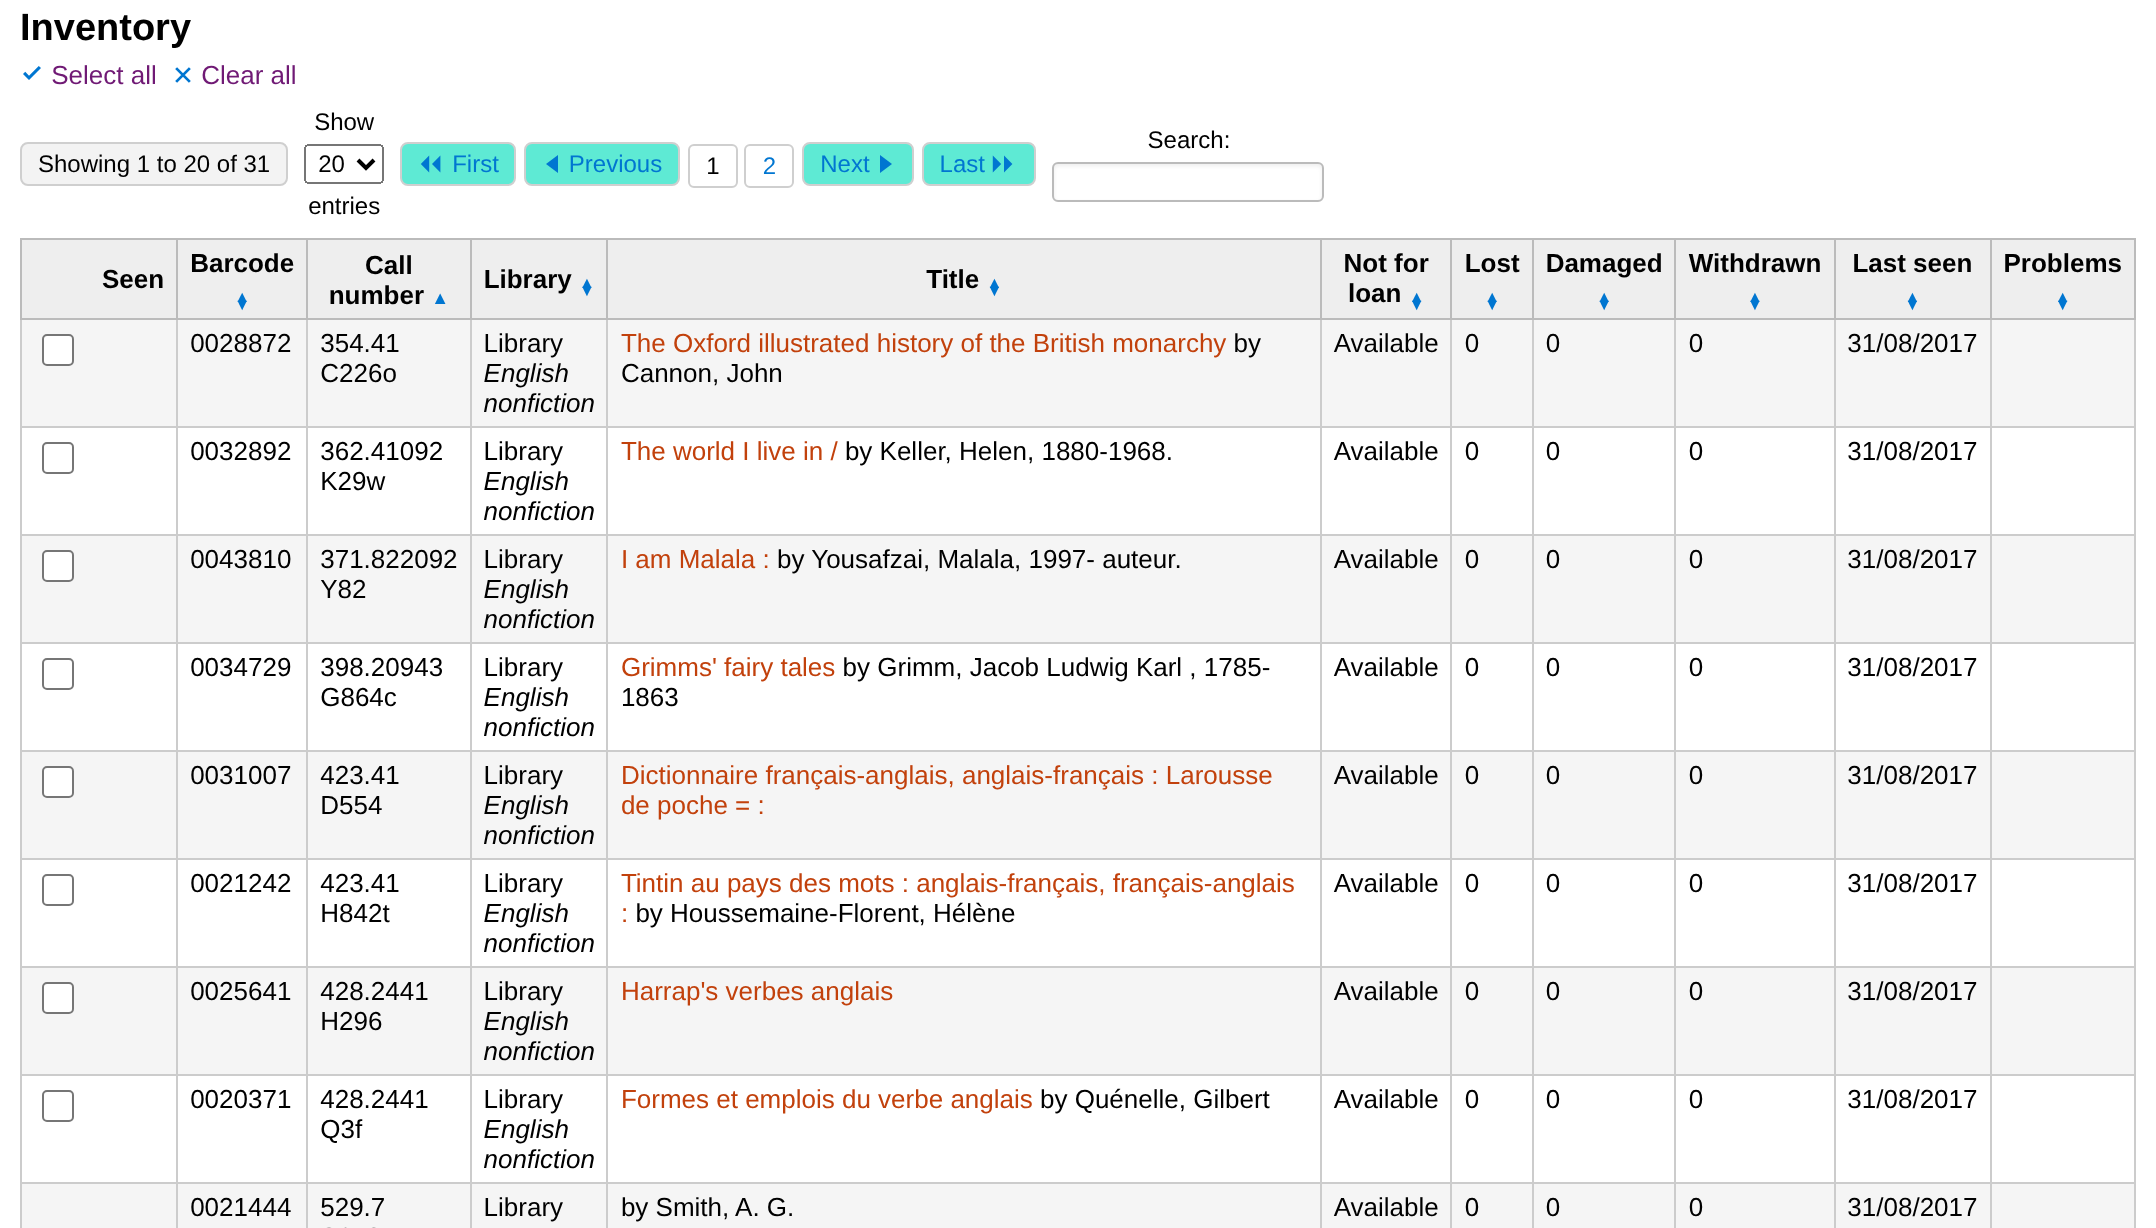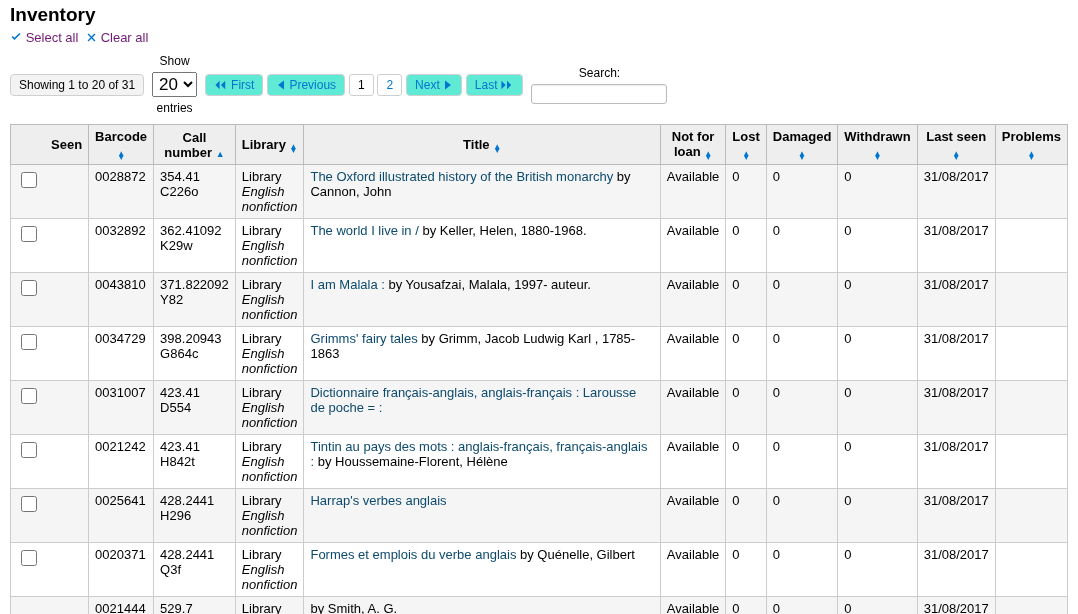--- a/index.html
+++ b/index.html
@@ -68,21 +68,21 @@
     color: #0076d1;
     cursor: pointer;
     font-size: 12px;
   }
   .pager-num.current {
     background: #fff;
     color: #000;
     cursor: default;
   }
   select {
-    font-size: 17px;
+    font-size: 12px;
     padding: 1px 2px;
   }
   input[type=text] {
     border: 1px solid #bbb;
     border-radius: 3px;
     padding: 2px 4px;
     font-size: 12px;
     height: 20px;
     box-shadow: inset 0 1px 2px rgba(0,0,0,0.07);
   }
@@ -106,21 +106,21 @@
     padding: 4px 6px;
     vertical-align: top;
   }
   tbody tr:nth-child(odd) td {
     background: #f5f5f5;
   }
   tbody tr:nth-child(even) td {
     background: #fff;
   }
   .title-link {
-    color: #0c4a6e;
+    color: #c2410c;
     text-decoration: none;
   }
   .lib-sub {
     font-style: italic;
     display: block;
   }
   .checkcell { text-align: left; }
   .checkcell input { width: 16px; height: 16px; }
   .sort-arrow {
     font-size: 9px;

